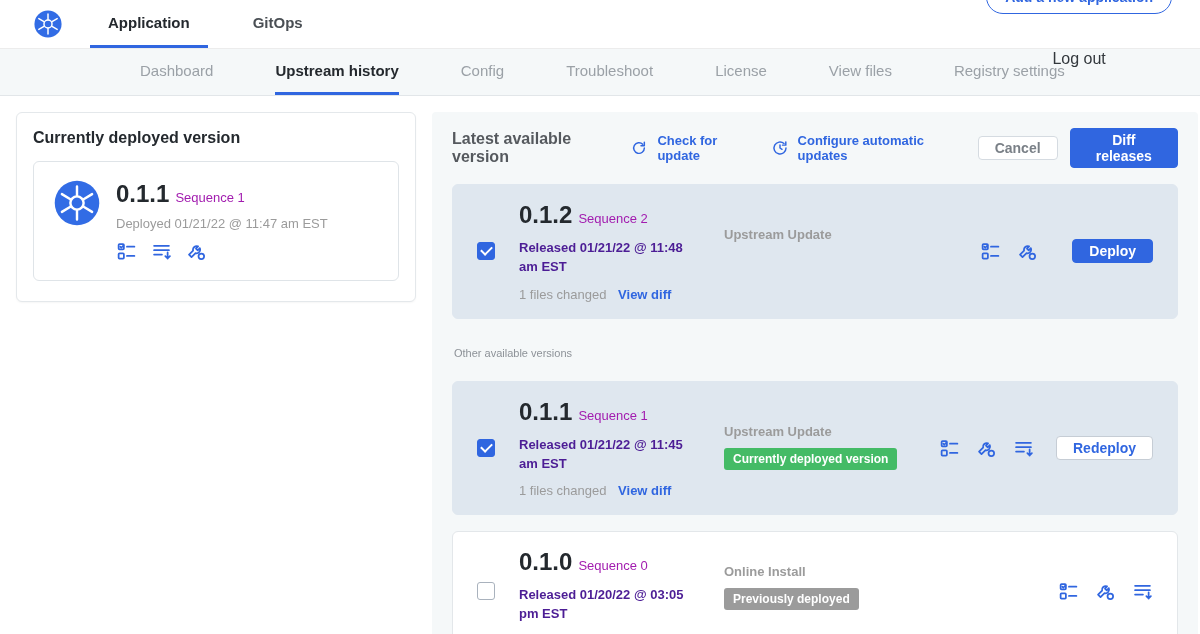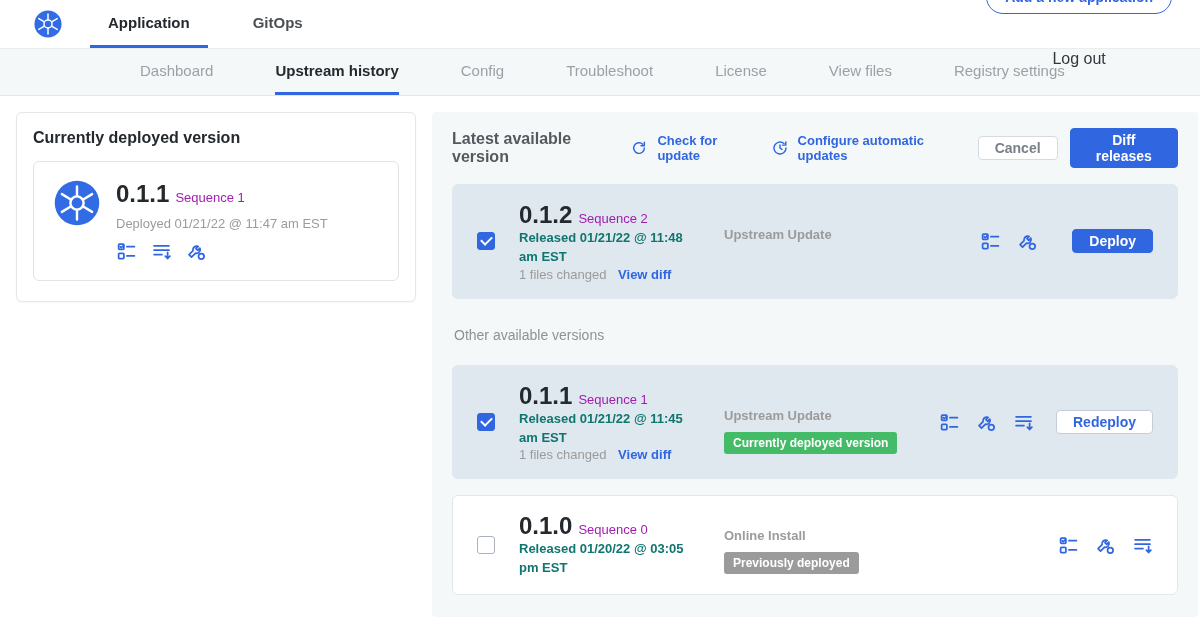--- a/index.html
+++ b/index.html
@@ -53,34 +53,34 @@
   .vp-title { font-size:16px; font-weight:700; color:#55595e; margin-right:18px; }
   .vp-link { display:inline-flex; align-items:center; gap:10px; color:#3066e0;
     font-size:13px; font-weight:600; cursor:pointer; margin-right:22px; text-decoration:none; }
   .vp-link svg { width:16px; height:16px; }
   .btn { font-family:inherit; font-size:14px; font-weight:700; border-radius:4px;
     padding:3px 16px; cursor:pointer; }
   .btn-cancel { background:#fff; border:1px solid #d5dbe1; color:#7a8087; margin-left:auto; }
   .btn-primary { background:#3066e0; border:1px solid #3066e0; color:#fff; margin-left:12px; }
   .btn-secondary { background:#fff; border:1px solid #c6cdd5; color:#3066e0; }
 
-  .other-title { font-size:14px; color:#8d9298; margin:28px 2px 22px; }
+  .other-title { font-size:11px; color:#8d9298; margin:28px 2px 22px; }
 
   
   .version-row { display:flex; align-items:center; border-radius:6px; padding:16px 24px;
     margin-top:16px; background:#fff; border:1px solid #e3e7ea; }
   .version-row.selected { background:#dfe7ef; border-color:#dfe7ef; }
   .checkbox { width:18px; height:18px; border:1.5px solid #a9b2bd; border-radius:3px;
     background:#fff; flex:none; position:relative; cursor:pointer; margin-right:24px; }
   .checkbox.checked { background:#3066e0; border-color:#3066e0; }
   .checkbox.checked::after { content:""; position:absolute; left:5px; top:1px;
     width:5px; height:9px; border:solid #fff; border-width:0 2px 2px 0; transform:rotate(45deg); }
   .ver-info { width:205px; flex:none; }
-  .ver-released { font-size:13px; font-weight:700; color:#0f766e; width:180px;
-    line-height:1.45; margin:0 0; }
+  .ver-released { font-size:13px; font-weight:700; color:#4c1d95; width:180px;
+    line-height:1.45; margin:10px 0; }
   .ver-files { font-size:13px; color:#9b9b9b; }
   .view-diff { color:#3066e0; font-weight:700; margin-left:8px; cursor:pointer; text-decoration:none; }
   .ver-source { width:215px; flex:none; align-self:stretch; padding-top:26px; }
   .source-label { font-size:13px; font-weight:600; color:#9b9b9b; display:block; }
   .badge { display:inline-block; margin-top:9px; padding:4px 9px; border-radius:3px;
     font-size:12px; font-weight:700; color:#fff; }
   .badge.green { background:#44bb66; }
   .badge.gray { background:#9b9b9b; }
   .row-icons { display:flex; gap:16px; margin-left:auto; margin-right:22px; }
 </style>

